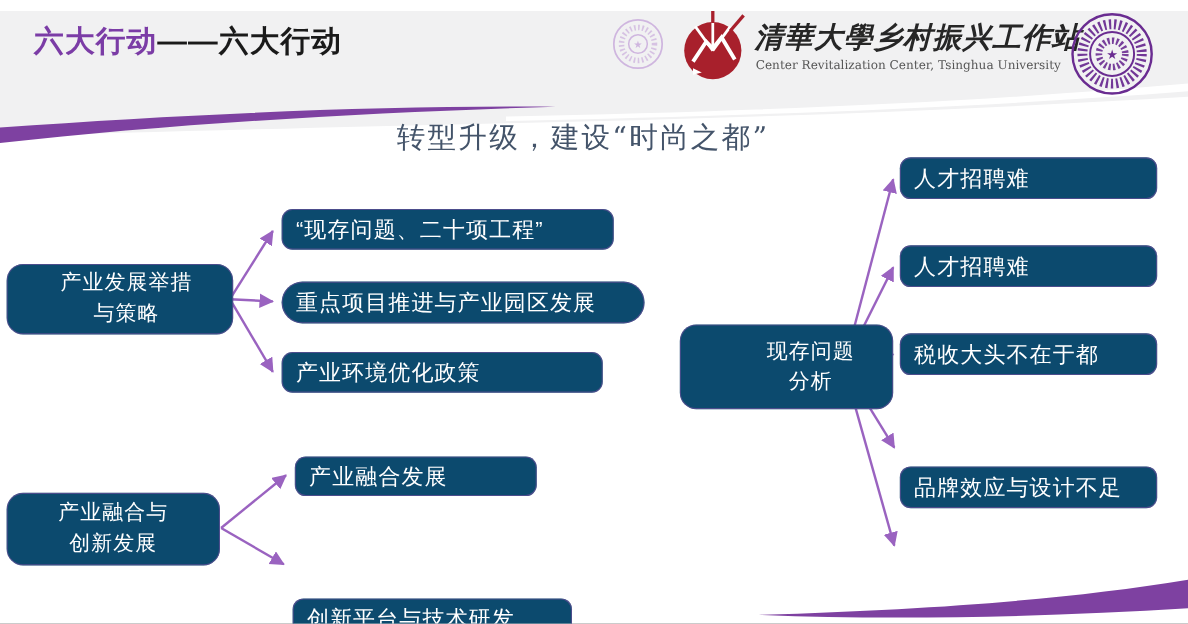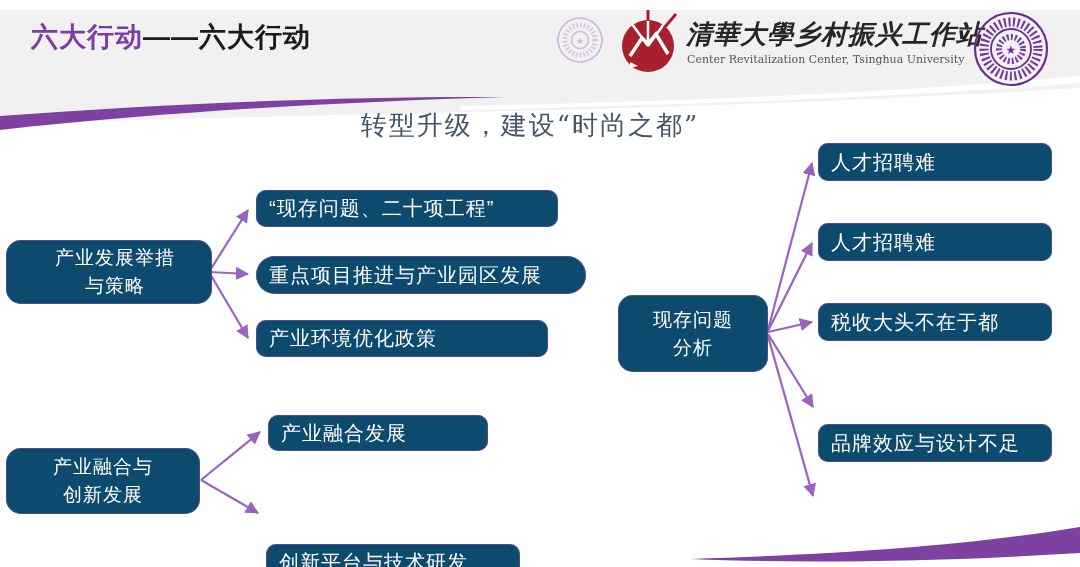--- a/index.html
+++ b/index.html
@@ -50,21 +50,21 @@
     padding-left:13px;box-sizing:border-box;white-space:nowrap;
   }
   
   .root-a{left:6px;top:240px;width:194px;height:64px;padding-left:12px;}
   .a1{left:256px;top:190px;width:302px;height:37px;}
   .a2{left:256px;top:256px;width:330px;height:38px;border-radius:19px;}
   .a3{left:256px;top:320px;width:292px;height:37px;}
   .root-b{left:6px;top:448px;width:194px;height:66px;}
   .b1{left:268px;top:415px;width:220px;height:36px;}
   .b2{left:266px;top:496px;width:254px;height:37px;margin-top:48px;}
-  .root-c{left:618px;top:295px;width:150px;height:77px;}
+  .root-c{left:618px;top:295px;width:150px;height:77px;padding-left:44px;}
   .c1{left:818px;top:143px;width:234px;height:38px;}
   .c2{left:818px;top:223px;width:234px;height:38px;}
   .c3{left:818px;top:303px;width:234px;height:38px;}
   .c4{left:818px;top:389px;width:234px;height:38px;margin-top:35px;}
   .c5{left:818px;top:478px;width:234px;height:38px;}
 </style>
 </head>
 <body>
 
 <div class="slide">

